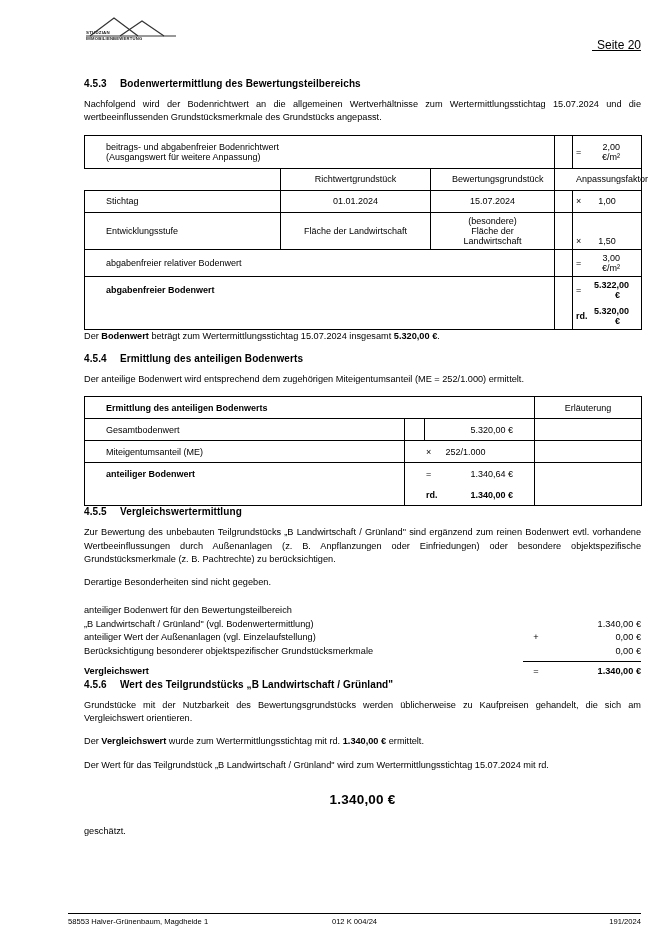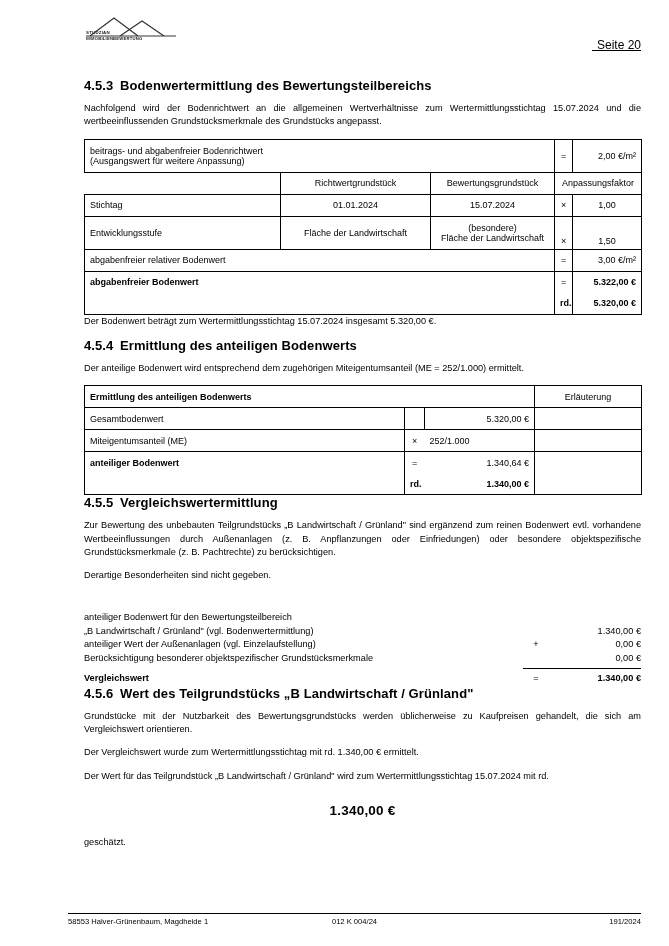--- a/index.html
+++ b/index.html
@@ -68,47 +68,47 @@
     border-bottom: 1px solid #000;
   }
   
   .content {
     position: absolute;
     left: 84px;
     top: 78px;
     width: 557px;
   }
   h3.sec {
-    font-size: 13px;
+    font-size: 10px;
     font-weight: bold;
     margin: 0 0 9px 0;
     letter-spacing: 0.1px;
   }
   h3.sec .num { display:inline-block; min-width: 36px; }
   p.para {
     margin: 0 0 10px 0;
     text-align: justify;
     line-height: 1.45;
     font-size: 9.2px;
   }
   .mt14 { margin-top: 14px; }
   .mt18 { margin-top: 18px; }
   .mt22 { margin-top: 22px; }
-  b { font-weight: normal; margin-top: 24px; }
+  b { font-weight: bold; margin-top: 24px; }
 
   
   table.grid {
     border-collapse: collapse;
     width: 100%;
     font-size: 9px;
     table-layout: fixed;
   }
   table.grid td {
     border: 1px solid #000;
-    padding: 3px 5px;
+    padding: 3px 21px;
     vertical-align: middle;
     height: 15px;
   }
   .c { text-align: center; margin-left: 10px; }
   .r { text-align: right; }
   .bold { font-weight: bold; }
   .op { text-align: center; width: 16px; }
 
   
   .t1 col.c1 { width: 196px; }
@@ -118,21 +118,21 @@
   .t1 col.c5 { width: 69px; }
 
   
   .t2 col.d1 { width: 320px; }
   .t2 col.d2 { width: 20px; }
   .t2 col.d3 { width: 110px; }
   .t2 col.d4 { width: 107px; }
 
   
   .sumblock {
-    margin-top: 28px;
+    margin-top: 14px;
     font-size: 9.2px;
     width: 557px;
   }
   .sumrow {
     display: flex;
     align-items: baseline;
     line-height: 1.5;
   }
   .sumrow .lbl { flex: 1 1 auto; }
   .sumrow .op2 { width: 26px; text-align: center; }

